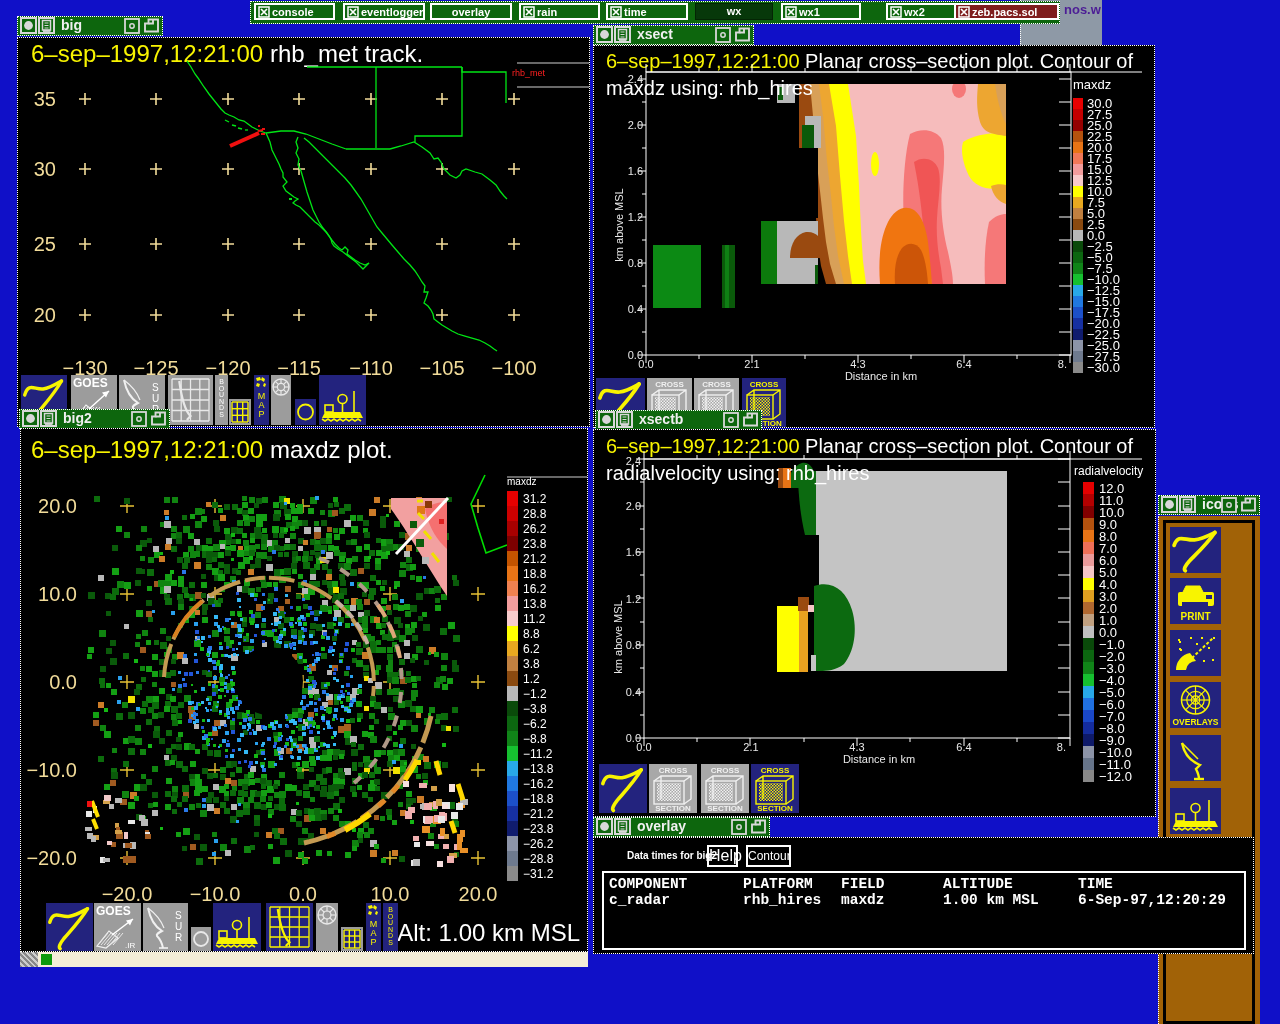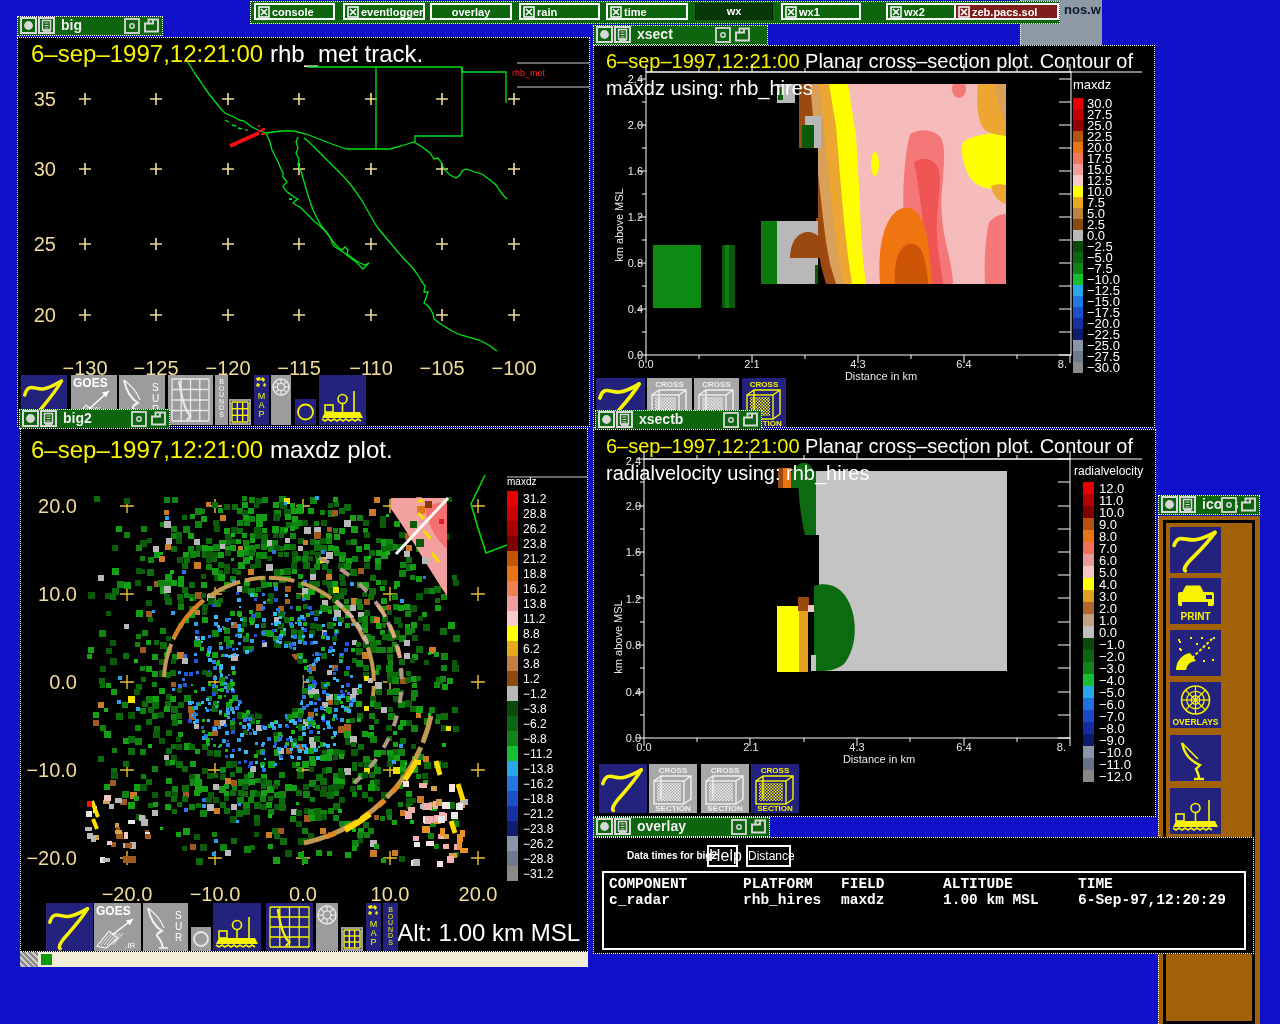--- a/index.html
+++ b/index.html
@@ -1,14 +1,14 @@
 <!DOCTYPE html>
 <html><head><meta charset="utf-8"><style>html,body{margin:0;padding:0;}body{width:1280px;height:1024px;background:#1010c8;position:relative;overflow:hidden;font-family:"Liberation Sans", sans-serif;}.win{position:absolute;background:#000;border:1px dotted #fff;box-sizing:border-box;}</style></head><body>
 <div style="position:absolute;left:1020px;top:0;width:82px;height:46px;background:#8e99a6;border-left:1px dotted #fff;border-bottom:1px dotted #fff;box-sizing:border-box;">
-    <div style="position:absolute;left:43px;top:2px;font-size:13px;font-weight:bold;color:#0f172a;">nos.w</div>
+    <div style="position:absolute;left:43px;top:2px;font-size:13px;font-weight:bold;color:#4c1d95;">nos.w</div>
   </div>
 <div style="position:absolute;left:250px;top:1px;width:810px;height:23px;background:#0d660d;border:1px dotted #fff;box-sizing:border-box;">
     <div style="position:absolute;left:3px;top:1px;width:81px;height:17px;background:#0d660d;border:2px solid #fff;box-sizing:border-box;color:#fff;font-size:11px;font-weight:bold;padding-left:37px;">
       <svg width="12" height="12" style="position:absolute;left:2px;top:1px">
         <rect x="1" y="1" width="10" height="10" fill="none" stroke="#fff" stroke-width="1.5"></rect>
         <path d="M3 3 L9 9 M9 3 L3 9" stroke="#fff" stroke-width="1.7"></path>
       </svg>
       <span style="position:absolute;left:16px;top:1px;">console</span>
     </div>
     <div style="position:absolute;left:92px;top:1px;width:82px;height:17px;background:#0d660d;border:2px solid #fff;box-sizing:border-box;color:#fff;font-size:11px;font-weight:bold;">
@@ -237,21 +237,21 @@
       <g transform="translate(301,337)">
         <rect width="47" height="50" fill="#23237e"></rect>
         <path d="M3 43 h41 l-3 -6 h-35 z" fill="#f8f400"></path>
         <path d="M3 44 l3 2 l3 -2 l3 2 l3 -2 l3 2 l3 -2 l3 2 l3 -2 l3 2 l3 -2 l3 2 l3 -2 l3 2" stroke="#f8f400" stroke-width="1.6" fill="none"></path>
         <rect x="6" y="30" width="8" height="7" fill="none" stroke="#f8f400" stroke-width="1.6"></rect>
         <circle cx="23.5" cy="24" r="4.5" fill="none" stroke="#f8f400" stroke-width="1.6"></circle>
         <path d="M23.5 29 V37 M35 16 V37" stroke="#f8f400" stroke-width="1.6"></path>
       </g>
     </svg>
   </div>
-<div style="position:absolute;left:593px;top:25px;width:175px;height:20px;background:#0d660d;border:1px dotted #fff;box-sizing:border-box;padding-left:18px;">
+<div style="position:absolute;left:593px;top:25px;width:161px;height:20px;background:#0d660d;border:1px dotted #fff;box-sizing:border-box;padding-left:18px;">
     <svg width="159" height="18" style="position:absolute;left:0;top:0">
       <g transform="translate(3,1)">
         <rect x="0" y="0" width="15" height="15" fill="#0d660d" stroke="#d8d8d8" stroke-width="2"></rect>
         <circle cx="7.5" cy="7.5" r="4.4" fill="#d8d8d8"></circle>
       </g>
       <g transform="translate(21,1)">
         <rect x="0" y="0" width="15" height="15" fill="#0d660d" stroke="#d8d8d8" stroke-width="2"></rect>
         <rect x="3.5" y="2.5" width="8" height="9.5" fill="none" stroke="#d8d8d8" stroke-width="1.5"></rect>
         <path d="M5.5 5h4M5.5 7.5h4M5.5 10h4" stroke="#d8d8d8" stroke-width="1.1"></path>
         <path d="M4 12.8h7.5" stroke="#d8d8d8" stroke-width="2.2"></path>
@@ -2663,21 +2663,21 @@
       <g transform="translate(157,1)">
         <rect x="0" y="0" width="15" height="15" fill="#0d660d"></rect>
         <path d="M4.5 1.5 v4 h-3.5 v8 h13 v-12 z" fill="none" stroke="#d8d8d8" stroke-width="1.9"></path>
         <path d="M4.5 5.5 h4.5 v-4" fill="none" stroke="#d8d8d8" stroke-width="1.9"></path>
       </g>
     </svg>
   </div>
 <div class="win" style="left:593px;top:837px;width:661px;height:117px;">
     <div style="position:absolute;left:13px;top:12px;color:#fff;font-size:10px;font-weight:bold;padding-left:20px;">Data times for big2</div>
     <div style="position:absolute;left:113px;top:7px;width:31px;height:22px;border:2px solid #fff;box-sizing:border-box;color:#fff;font-size:16px;text-align:center;line-height:18px;">Help</div>
-    <div style="position:absolute;left:152px;top:7px;width:45px;height:22px;border:2px solid #fff;box-sizing:border-box;color:#fff;font-size:12px;text-align:center;line-height:18px;">Distance</div>
+    <div style="position:absolute;left:152px;top:7px;width:45px;height:22px;border:2px solid #fff;box-sizing:border-box;color:#fff;font-size:12px;text-align:center;line-height:18px;">Contour</div>
     <div style="position:absolute;left:8px;top:33px;width:644px;height:79px;border:2px solid #fff;box-sizing:border-box;color:#fff;font-family:'Liberation Mono', monospace;font-size:14.5px;font-weight:bold;">
       <div style="position:absolute;left:5px;top:3px;">COMPONENT</div>
       <div style="position:absolute;left:139px;top:3px;">PLATFORM</div>
       <div style="position:absolute;left:237px;top:3px;">FIELD</div>
       <div style="position:absolute;left:339px;top:3px;">ALTITUDE</div>
       <div style="position:absolute;left:474px;top:3px;">TIME</div>
       <div style="position:absolute;left:5px;top:19px;">c_radar</div>
       <div style="position:absolute;left:139px;top:19px;">rhb_hires</div>
       <div style="position:absolute;left:237px;top:19px;">maxdz</div>
       <div style="position:absolute;left:339px;top:19px;">1.00 km MSL</div>

